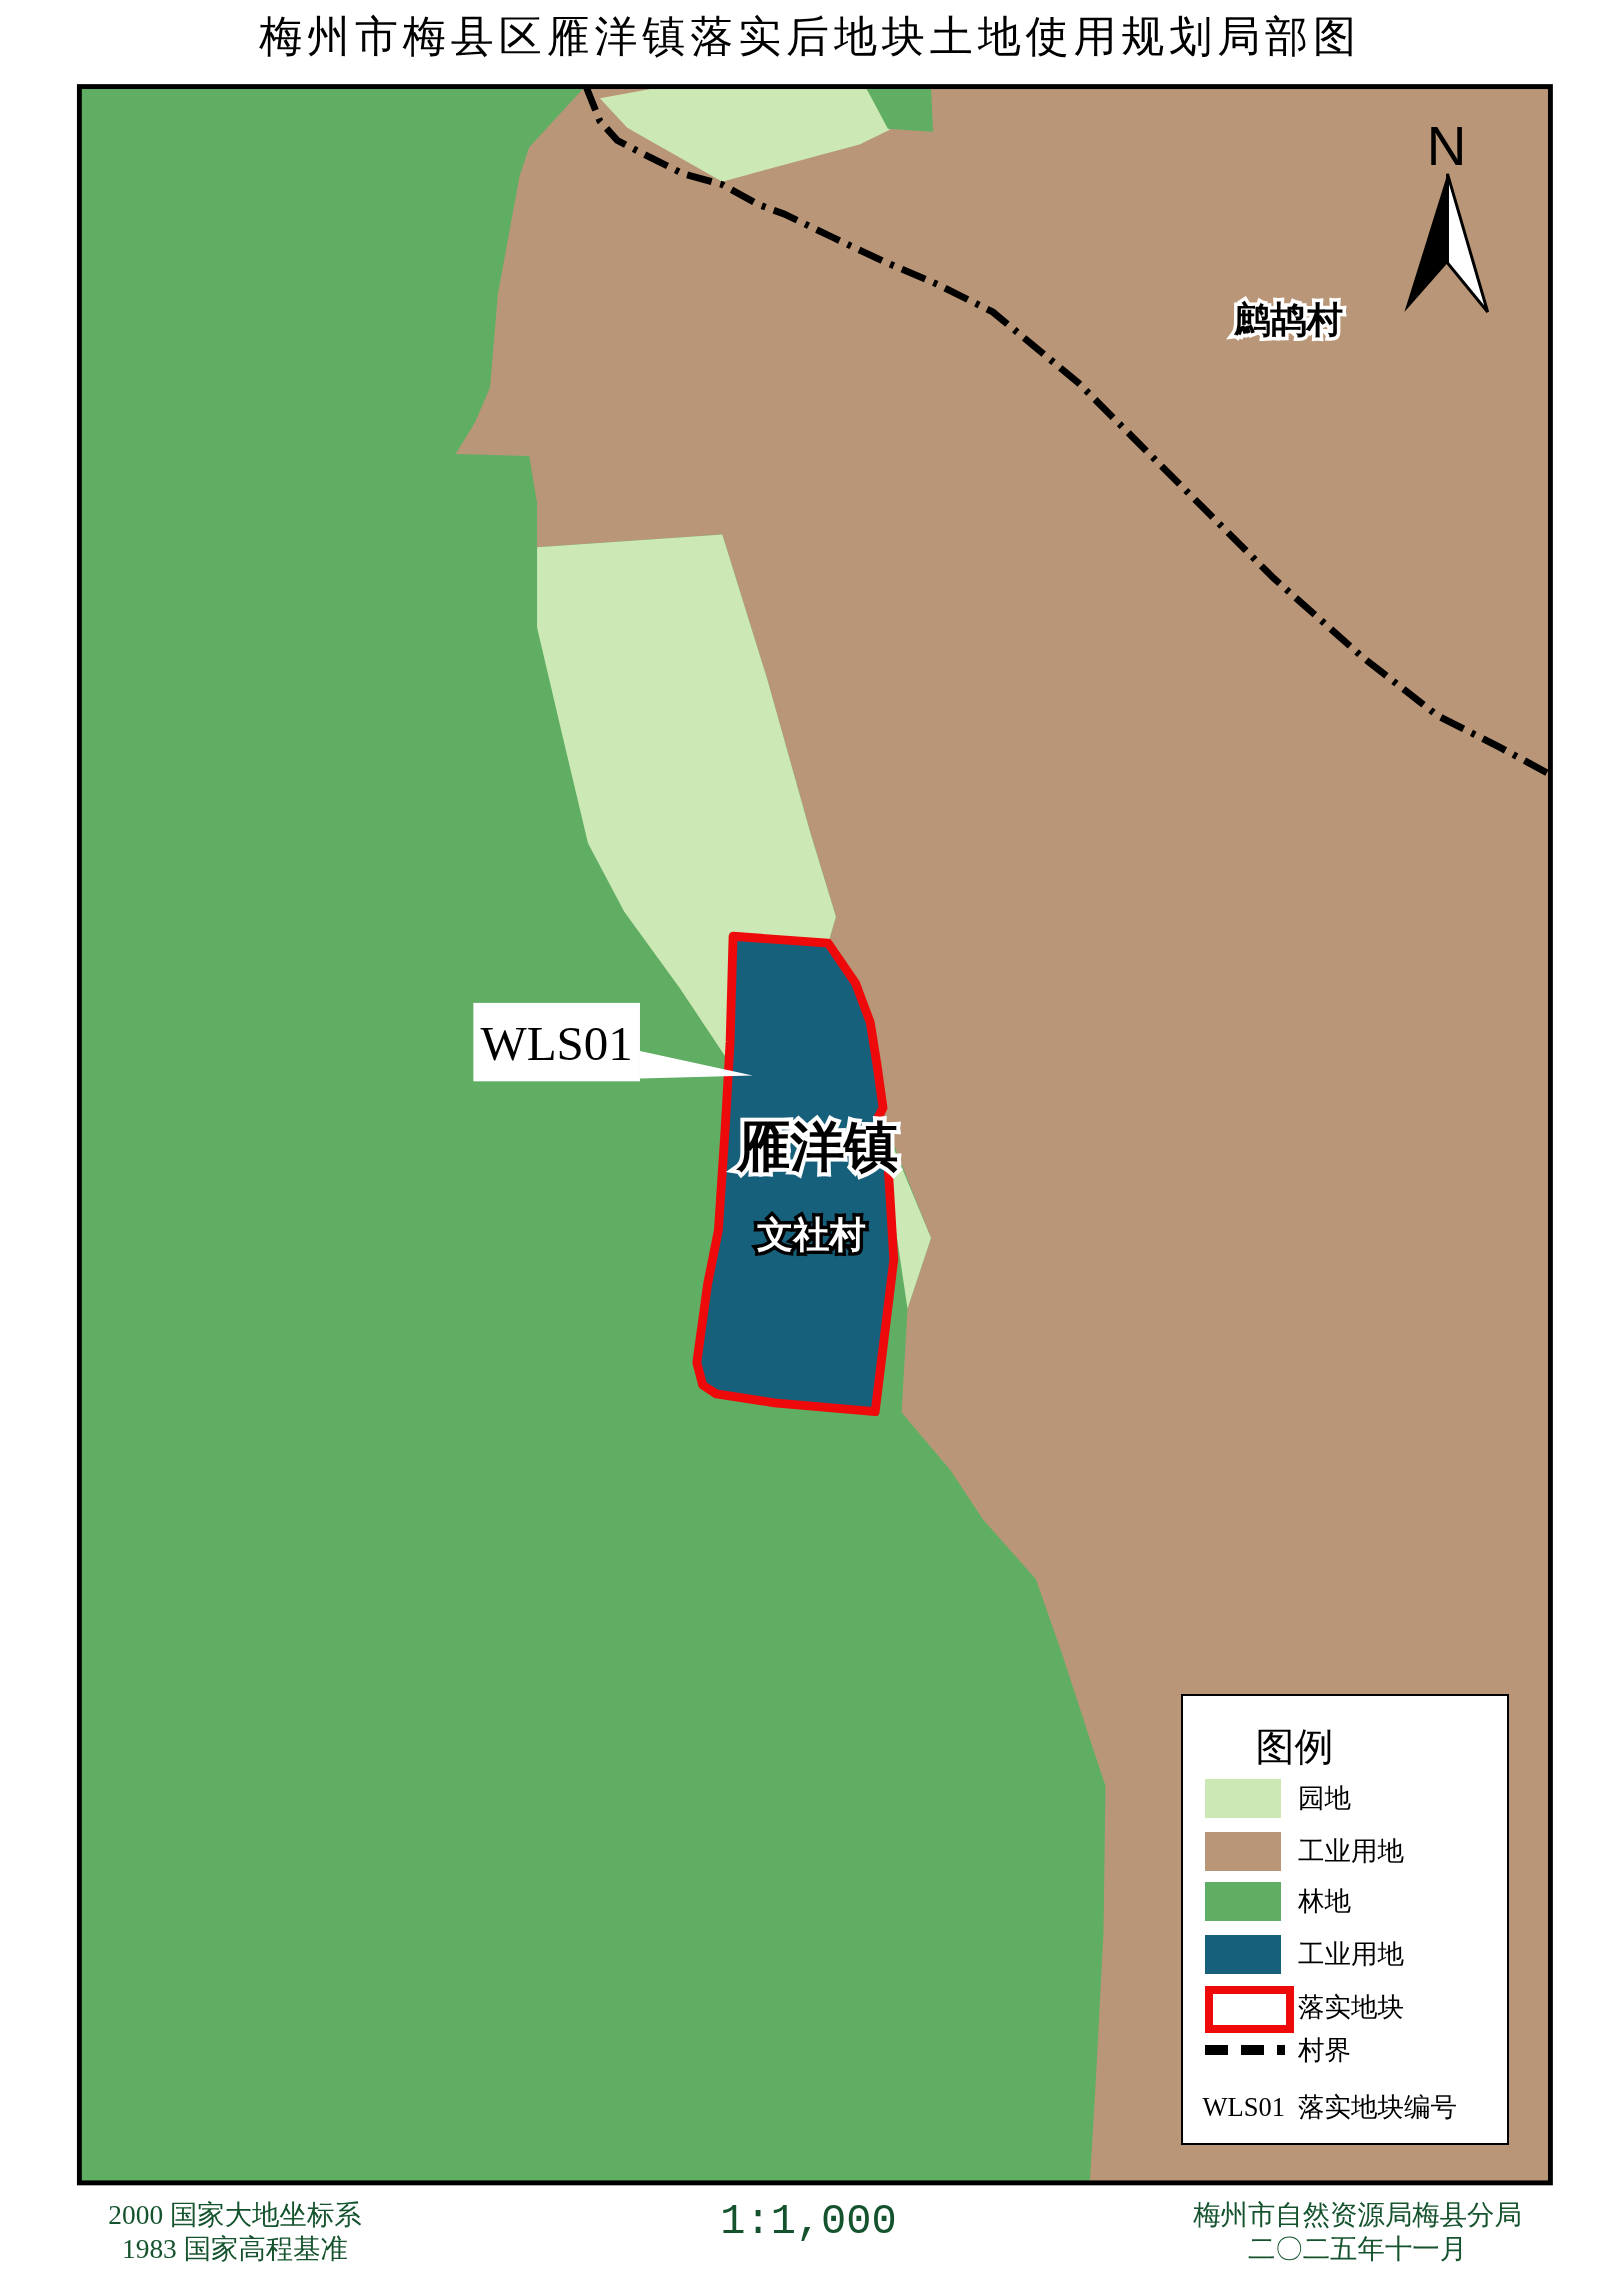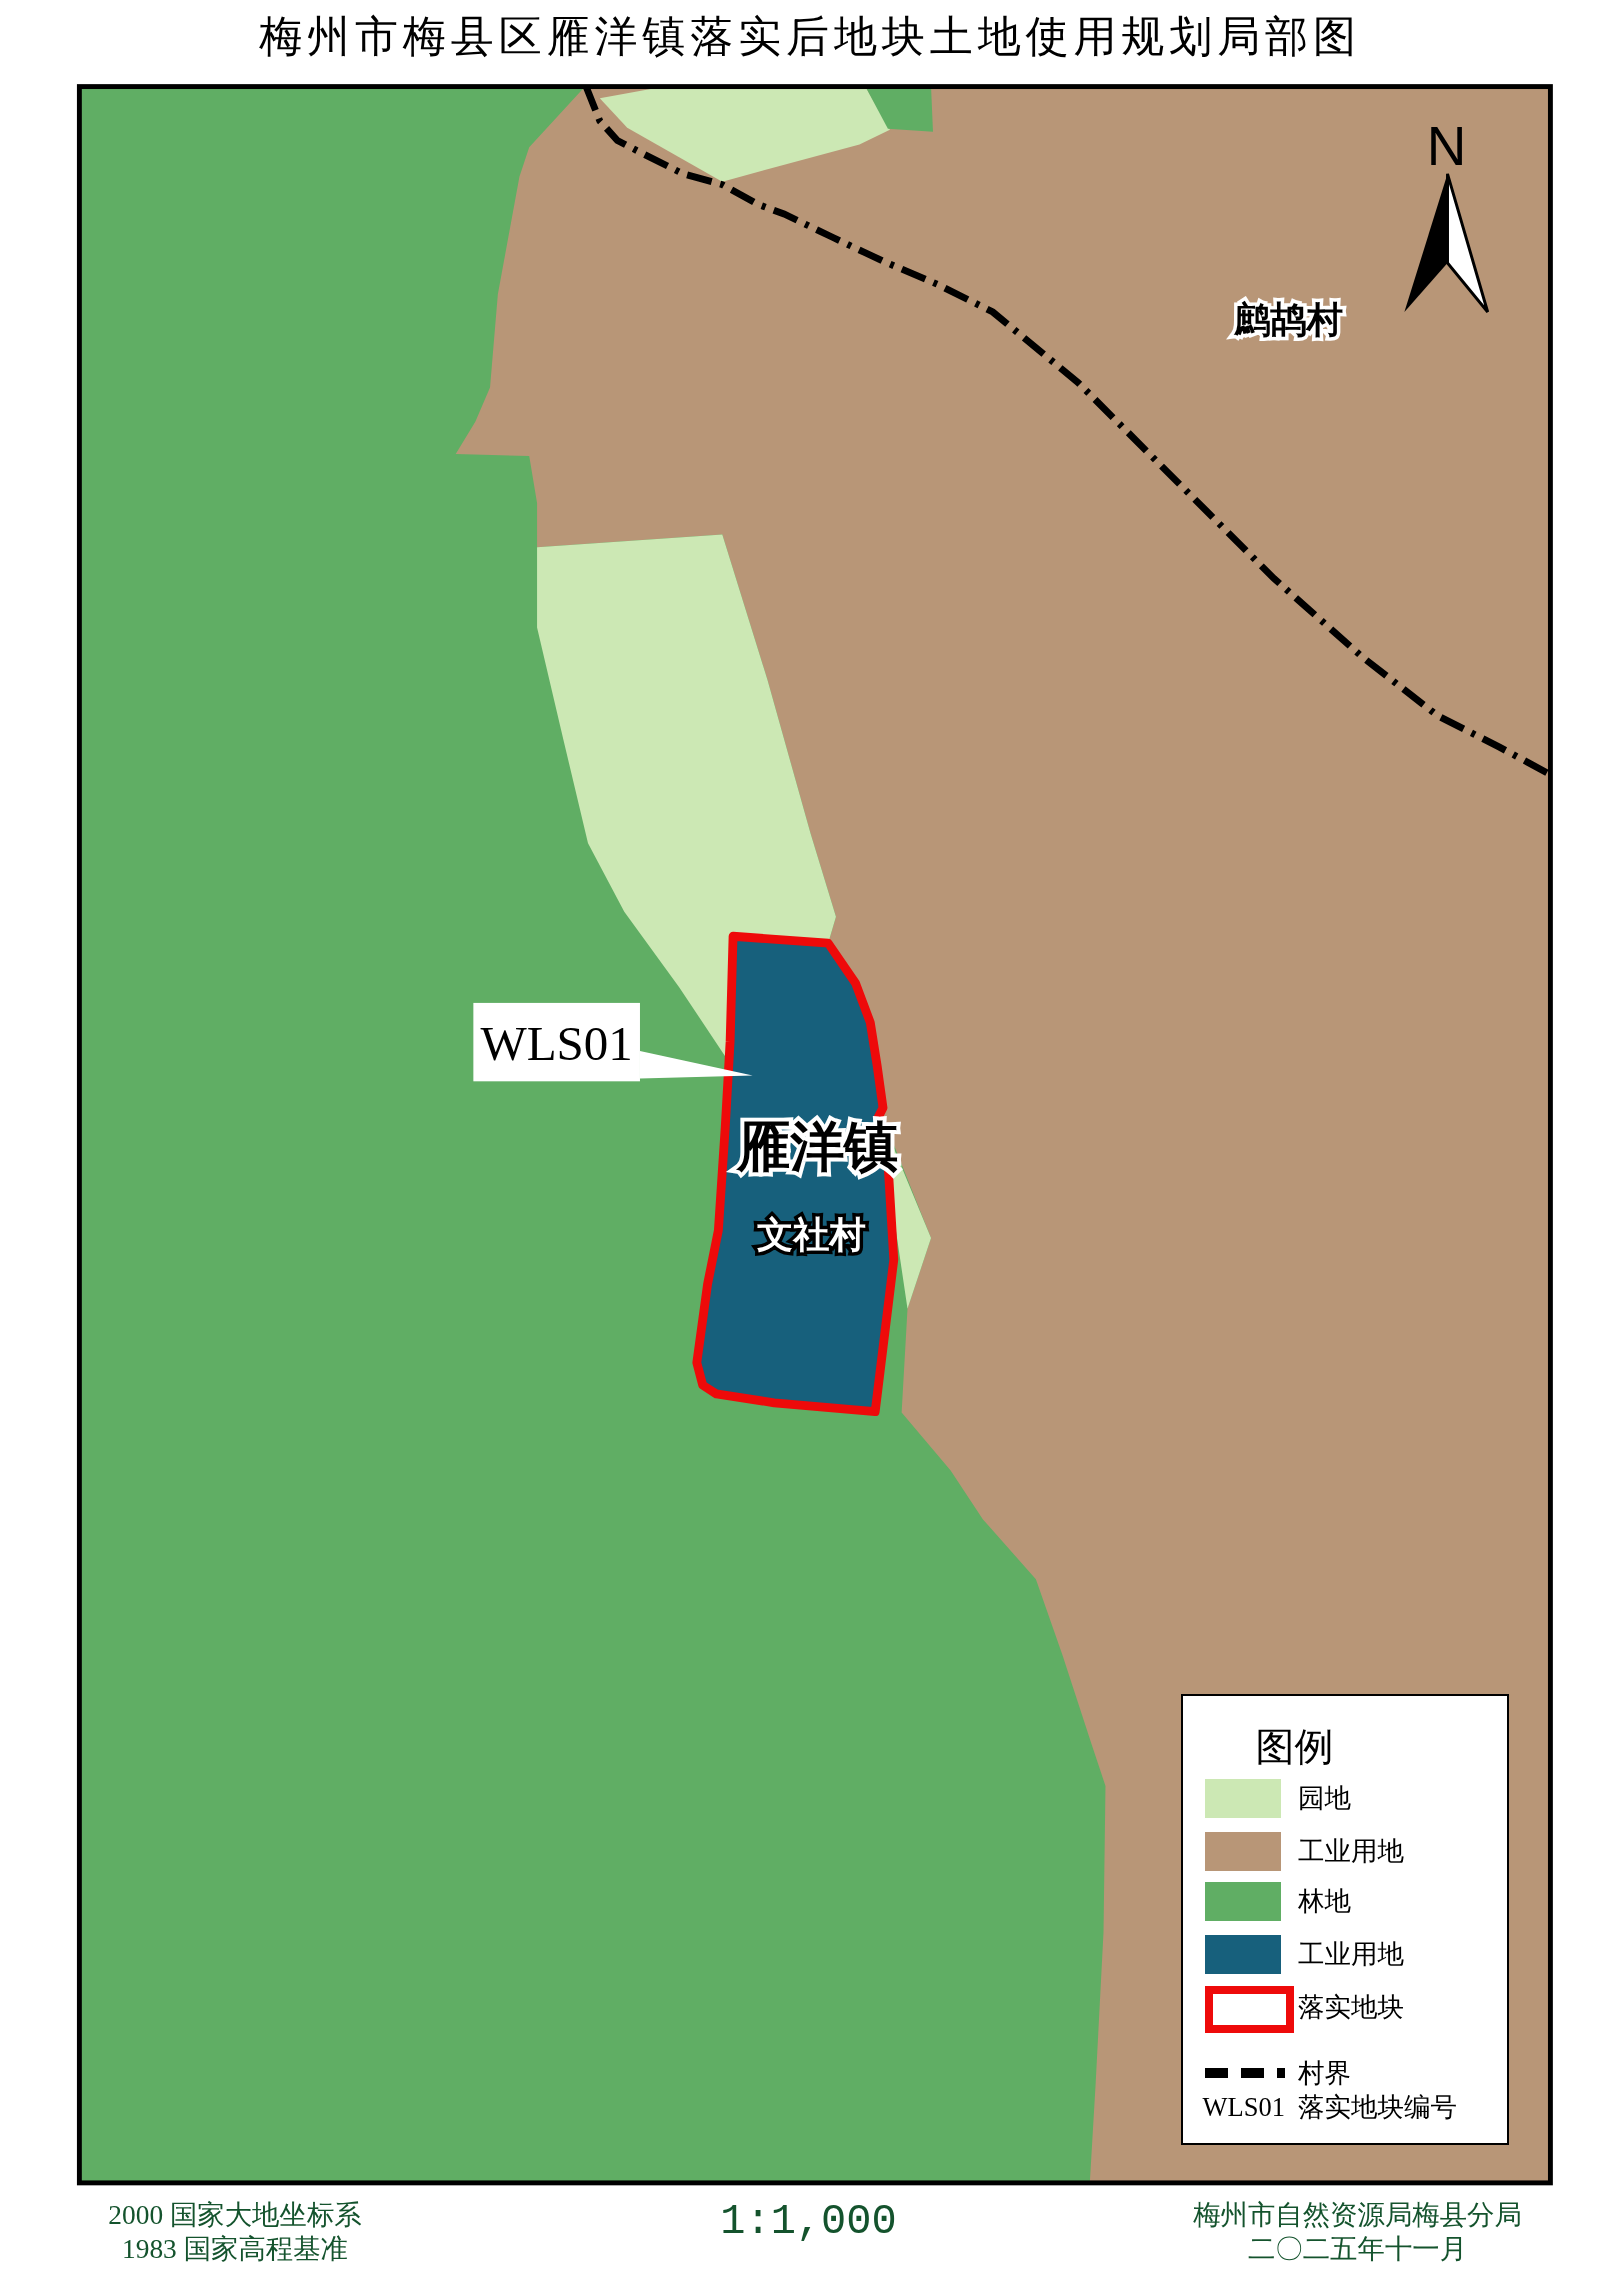--- a/index.html
+++ b/index.html
@@ -96,21 +96,21 @@
       <div class="lg-label">林地</div>
     </div>
     <div class="lg-row" style="top:237px">
       <div class="lg-swatch" style="background: rgb(23, 96, 124);"></div>
       <div class="lg-label">工业用地</div>
     </div>
     <div class="lg-row" style="top:290px">
       <div class="lg-outline" style="border:8.8px solid #ee0a0a;"></div>
       <div class="lg-label">落实地块</div>
     </div>
-    <div class="lg-row" style="top:356px">
+    <div class="lg-row" style="top:333px">
       <div class="lg-dash" style="background:repeating-linear-gradient(90deg,#000 0 23.5px,transparent 23.5px 36px);"></div>
       <div class="lg-label">村界</div>
     </div>
     <div class="lg-row" style="top:390px">
       <div class="lg-code">WLS01</div>
       <div class="lg-label">落实地块编号</div>
     </div>
   </div>
 
   <div id="footer-datum" class="footer-block">

